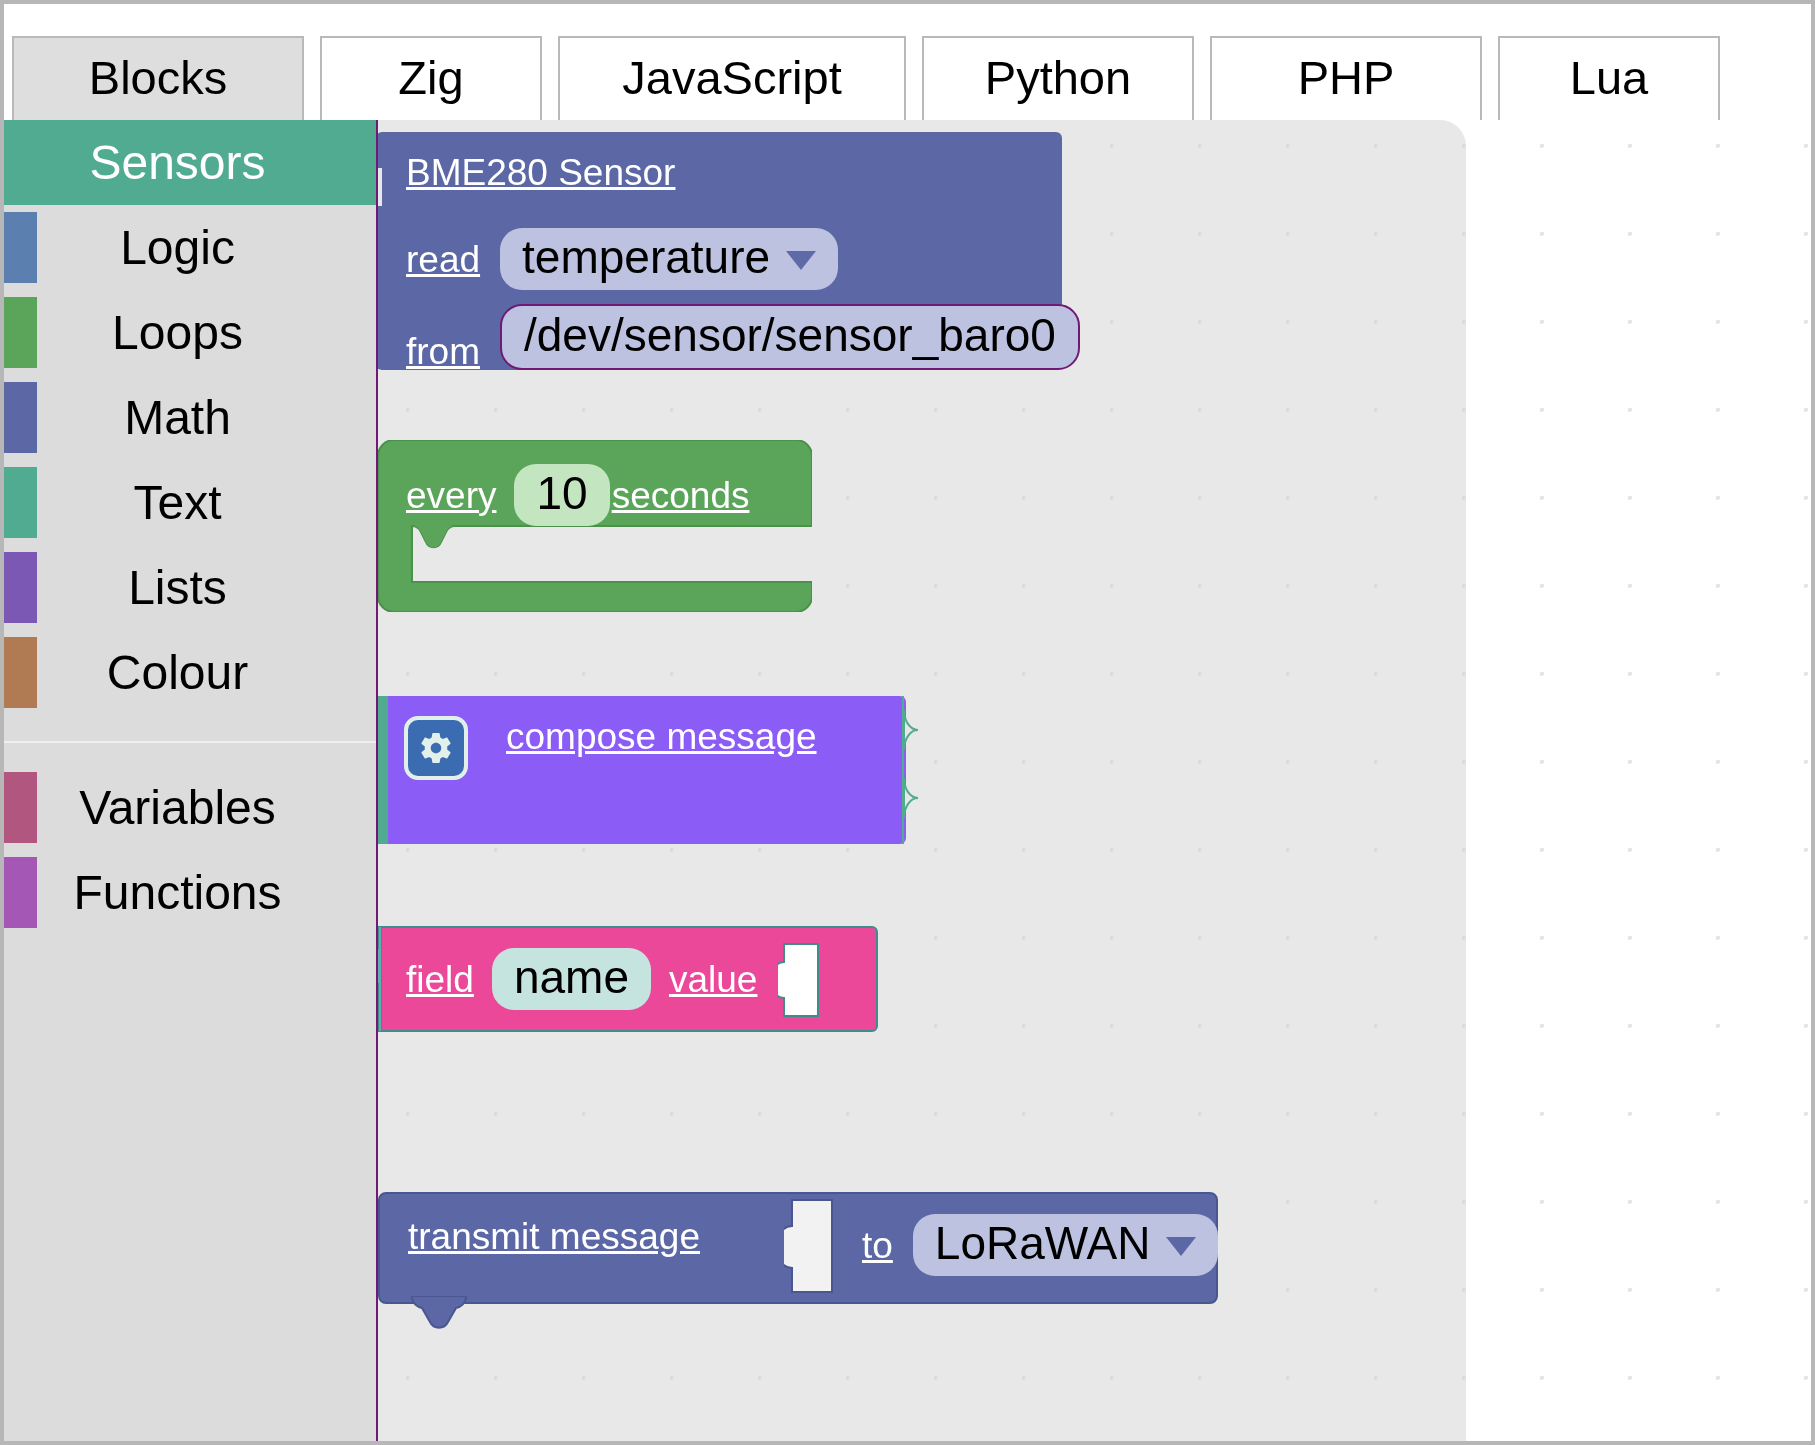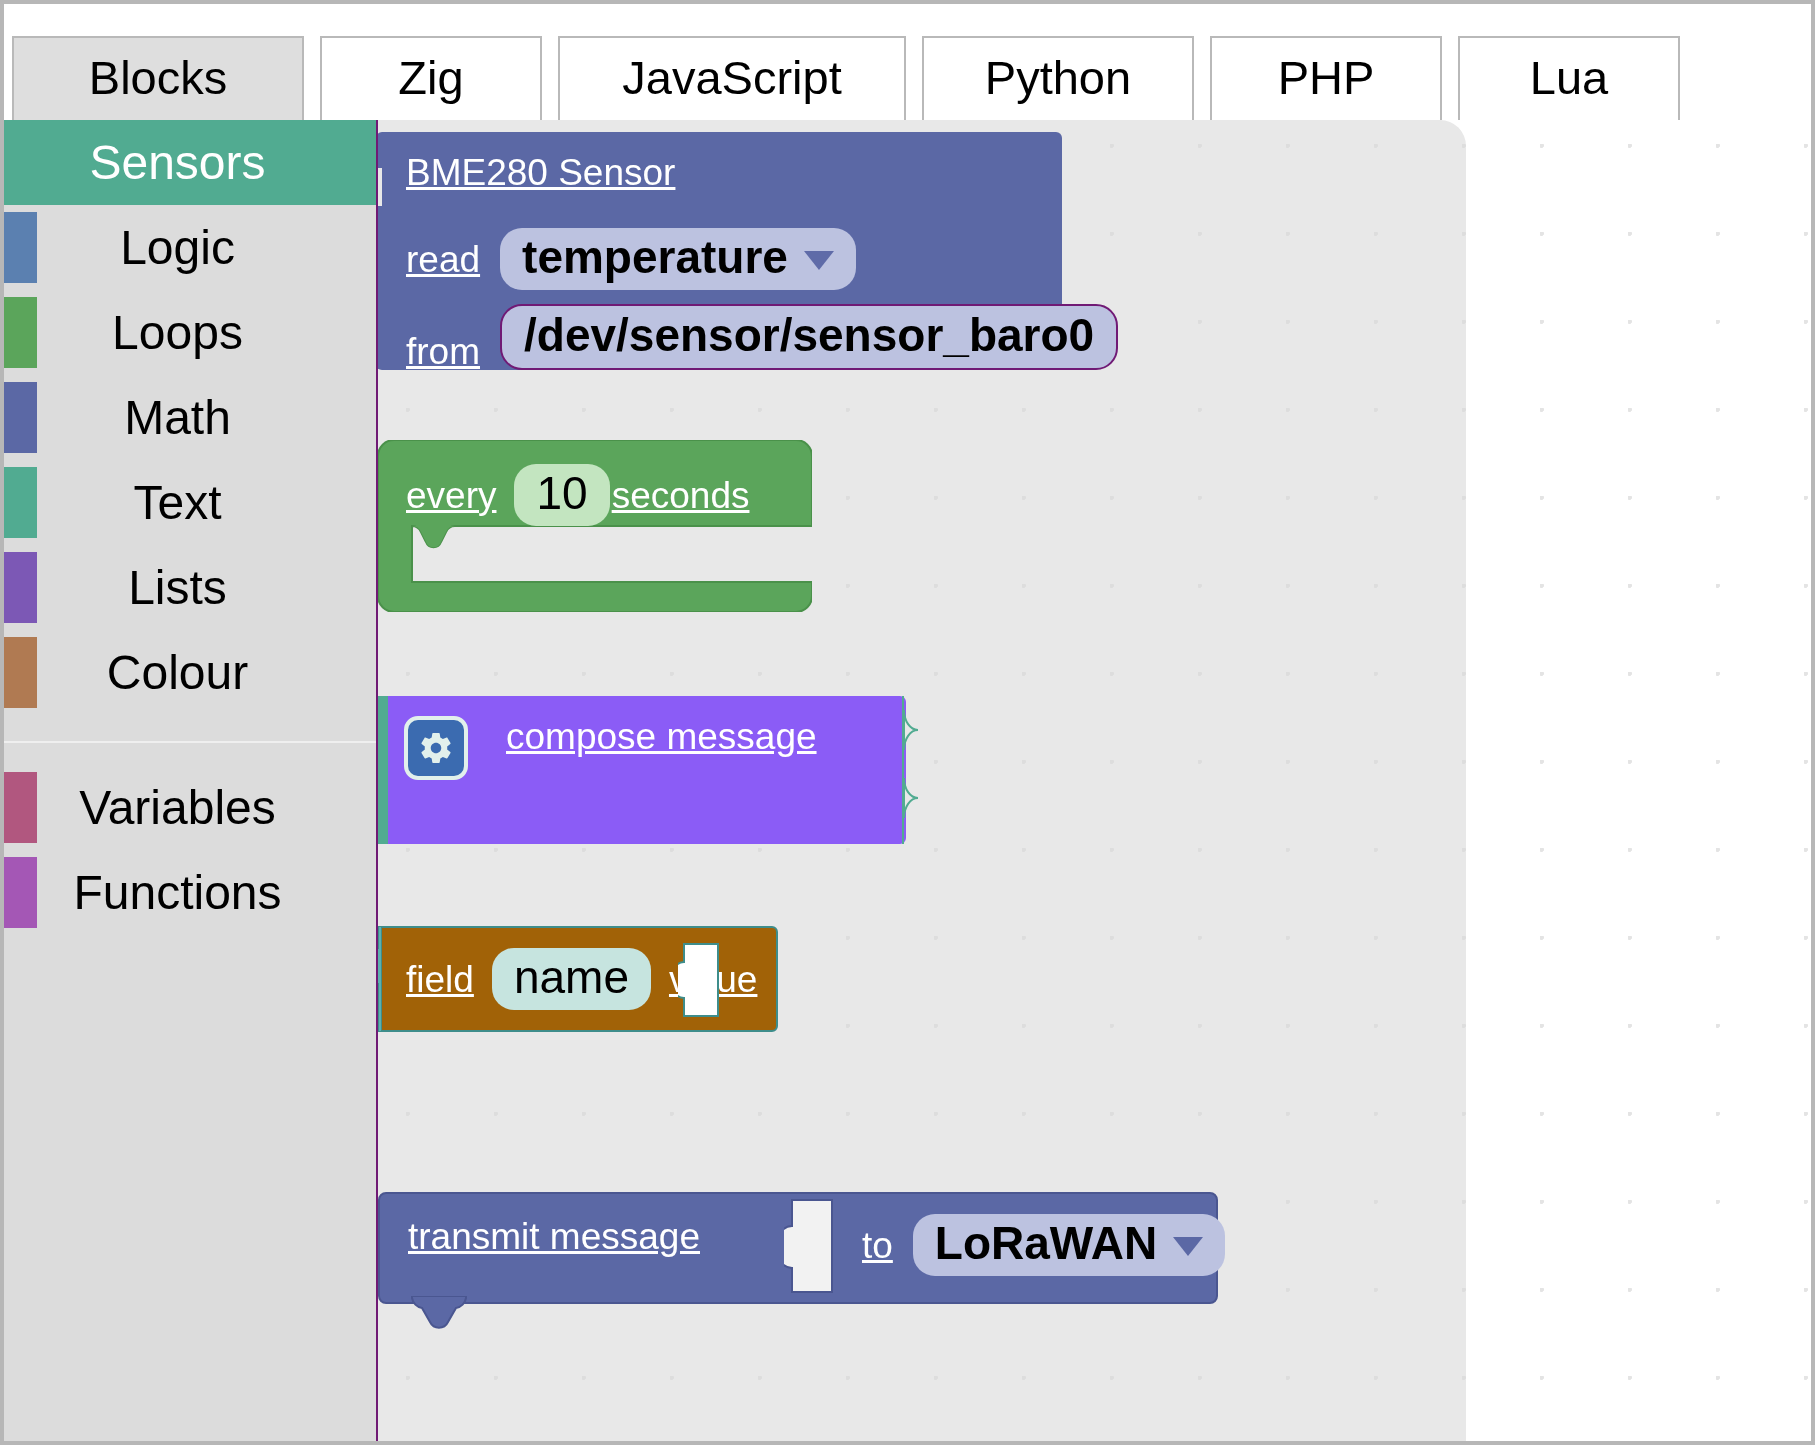--- a/index.html
+++ b/index.html
@@ -47,21 +47,21 @@
     overflow: hidden;
   }
   .tab:first-child { margin-left: 8px; }
   .tab.active {
     background: #dedede;
   }
   .tab-w1 { width: 292px; }
   .tab-w2 { width: 222px; }
   .tab-w3 { width: 348px; }
   .tab-w4 { width: 272px; }
-  .tab-w5 { width: 232px; }
+  .tab-w5 { width: 272px; }
   .tab-w6 { width: 222px; }
 
   
   .main {
     position: absolute;
     left: 0; top: 116px;
     right: 0; bottom: 0;
     background: #ffffff;
   }
 
@@ -156,21 +156,21 @@
   .field {
     display: inline-block;
     border-radius: 22px;
     padding: 6px 22px 10px 22px;
     font-size: 46px;
     color: #000000;
     line-height: 1;
     white-space: nowrap;
     vertical-align: middle;
   }
-  .field-light-blue { background: #bcc2e0; font-weight: bold; }
+  .field-light-blue { background: #bcc2e0; }
   .field-light-green { background: #c3e5c0; }
   .field-light-teal { background: #c6e4df; }
   .caret {
     display: inline-block;
     width: 0; height: 0;
     margin-left: 16px;
     border-left: 15px solid transparent;
     border-right: 15px solid transparent;
     border-top: 19px solid #5f6ba8;
     vertical-align: middle;
@@ -228,22 +228,22 @@
     border: 4px solid #e2f0ec;
     border-radius: 14px;
     display: flex;
     align-items: center;
     justify-content: center;
   }
 
   
   #blk-field {
     left: 372px; top: 806px;
-    width: 402px; height: 106px;
-    background: #a16207;
+    width: 502px; height: 106px;
+    background: #ec4899;
     border: 2px solid #3e8d8b;
     border-radius: 6px;
     box-sizing: border-box;
   }
 
   
   #blk-transmit {
     left: 374px; top: 1072px;
     width: 840px; height: 112px;
     background: #5b68a5;

